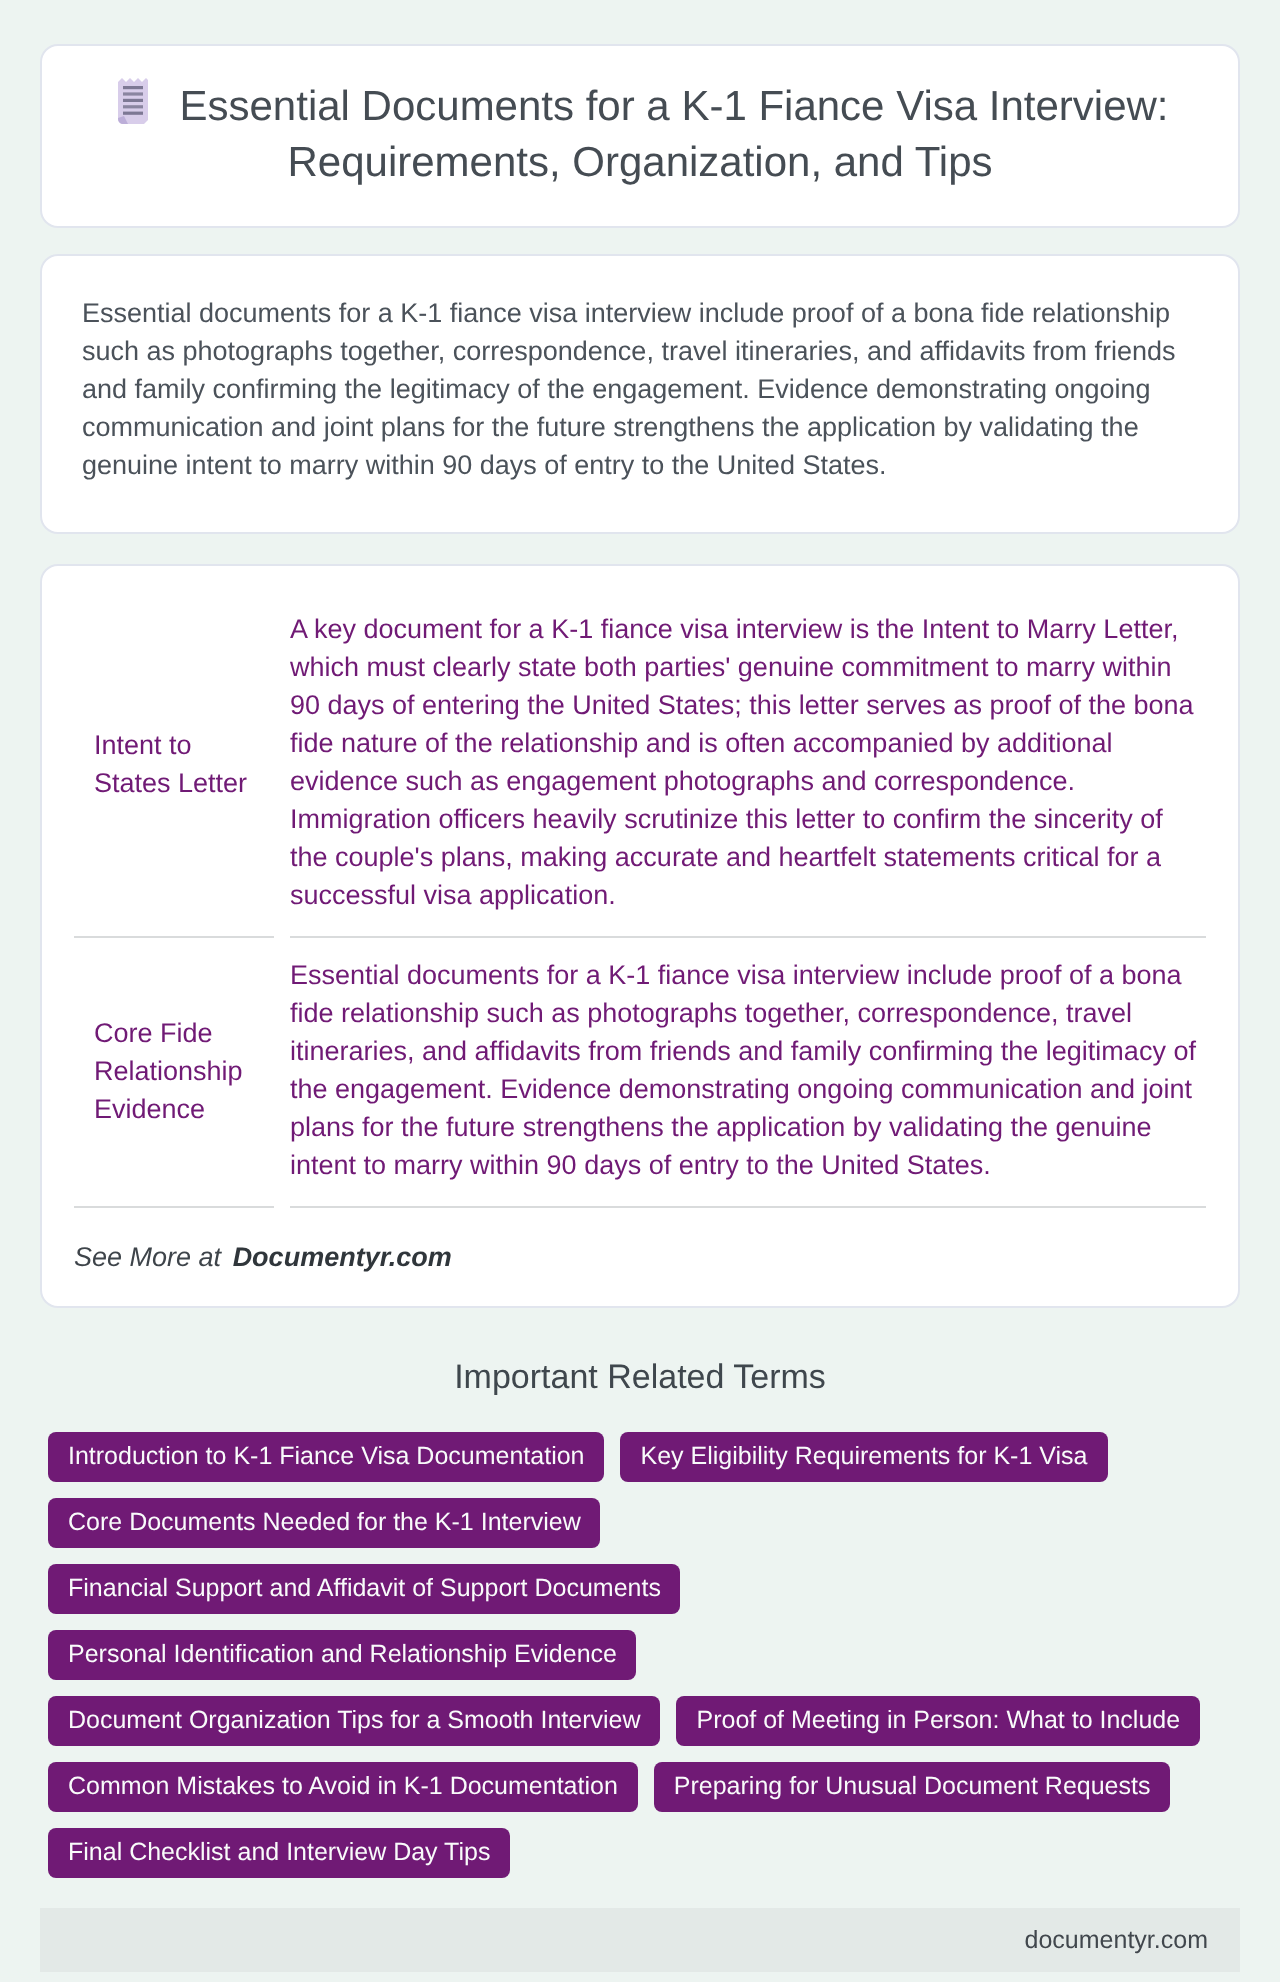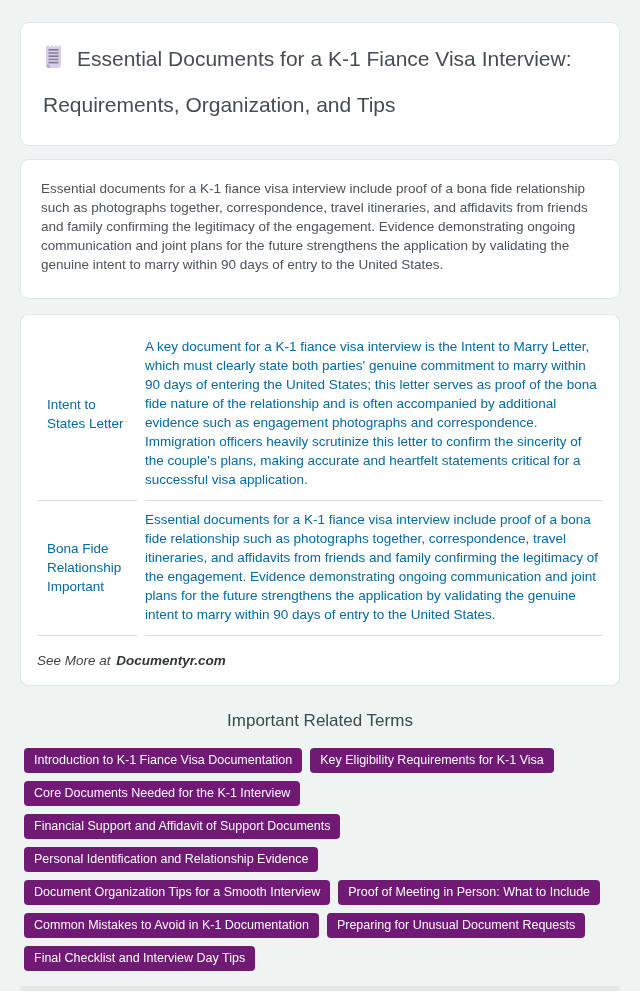--- a/index.html
+++ b/index.html
@@ -15,45 +15,45 @@
   .card {
     background:#ffffff;
     border:1px solid #e1e5ee;
     border-radius:9px;
   }
 
   
   .header-card { padding:15px 22px 19px; margin-bottom:13px; }
   .page-title {
     font-size:21px;
-    line-height:42px;
+    line-height:24px;
     font-weight:400;
     color:#454c53;
-    text-align:left;
+    text-align:center;
   }
   .receipt { display:inline-block; vertical-align:-4px; margin-right:13px; }
 
   
   .summary-card { padding:19px 20px 24px; margin-bottom:15px; }
   .body-text { font-size:13.5px; line-height:19px; color:#4b525a; }
 
   
   .table-card { padding:13px 16px 17px; }
   table.details {
     border-collapse:separate;
     border-spacing:8px 0;
     margin-left:-8px;
     width:calc(100% + 16px);
   }
   table.details td {
     border-bottom:1px solid #d9dbdc;
     vertical-align:middle;
     font-size:13.5px;
     line-height:19px;
-    color:#0369a1;
+    color:#701a75;
   }
   td.row-label { width:100px; padding:8px 4px 9px 10px; }
   td.row-text  { padding:9px 0 11px 0; }
 
   .see-more {
     margin-top:17px;
     text-align:left;
     font-style:italic;
     font-size:13.5px;
     color:#3e444a;
@@ -119,21 +119,21 @@
   </div>
 
   <div class="card table-card">
     <table class="details">
       <tbody>
           <tr>
         <td class="row-label">Intent to States Letter</td>
         <td class="row-text">A key document for a K-1 fiance visa interview is the Intent to Marry Letter, which must clearly state both parties' genuine commitment to marry within 90 days of entering the United States; this letter serves as proof of the bona fide nature of the relationship and is often accompanied by additional evidence such as engagement photographs and correspondence. Immigration officers heavily scrutinize this letter to confirm the sincerity of the couple's plans, making accurate and heartfelt statements critical for a successful visa application.</td>
       </tr>
       <tr>
-        <td class="row-label">Bona Fide Relationship Important</td>
+        <td class="row-label">Core Fide Relationship Evidence</td>
         <td class="row-text">Essential documents for a K-1 fiance visa interview include proof of a bona fide relationship such as photographs together, correspondence, travel itineraries, and affidavits from friends and family confirming the legitimacy of the engagement. Evidence demonstrating ongoing communication and joint plans for the future strengthens the application by validating the genuine intent to marry within 90 days of entry to the United States.</td>
       </tr>
     </tbody>
       </table>
     <div class="see-more">
       <span>See More at</span>
       <span class="brand">Documentyr.com</span>
     </div>
   </div>
 

